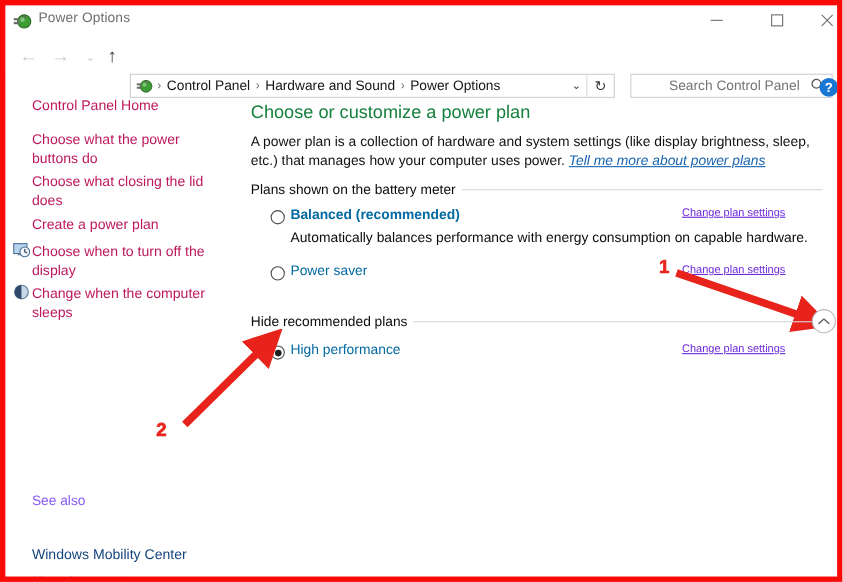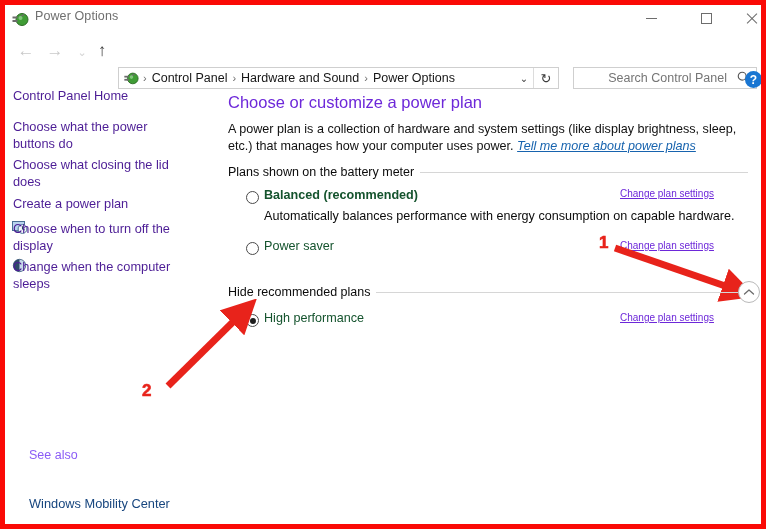--- a/index.html
+++ b/index.html
@@ -178,23 +178,23 @@
 
   
   .sidebar {
     position: absolute;
     left: 0; top: 70px;
     width: 215px;
     height: 449px;
   }
   .side-link {
     position: absolute;
-    left: 8px;
+    left: 24px;
     font-size: 12.8px;
-    color: #4c1d95;
+    color: #be185d;
     line-height: 17px;
     width: 160px;
   }
   .side-link.home   { top: 12px; }
   .side-link.pbtn   { top: 43px; }
   .side-link.lid    { top: 81px; }
   .side-link.create { top: 120px; }
   .side-link.display{ top: 145px; }
   .side-link.sleep  { top: 183px; }
 
@@ -225,21 +225,21 @@
   
   .content {
     position: absolute;
     left: 215px; top: 70px;
     width: 541px; height: 449px;
   }
   .heading {
     position: absolute;
     left: 8px; top: 18px;
     font-size: 16.5px;
-    color: #6d28d9;
+    color: #15803d;
     white-space: nowrap;
   }
   .intro {
     position: absolute;
     left: 8px; top: 46px;
     width: 525px;
     font-size: 12.6px;
     color: #111111;
     line-height: 17px;
   }
@@ -284,21 +284,21 @@
     content: "";
     position: absolute;
     left: 2.5px; top: 2.5px;
     width: 6px; height: 6px;
     border-radius: 50%;
     background: #1d1d1d;
   }
   .plan-label {
     position: absolute;
     font-size: 12.6px;
-    color: #14532d;
+    color: #0369a1;
     white-space: nowrap;
   }
   .plan-label.bold { font-weight: bold; }
   .plan-desc {
     position: absolute;
     font-size: 12.6px;
     color: #0b0b0b;
     white-space: nowrap;
   }
   .plan-link {

